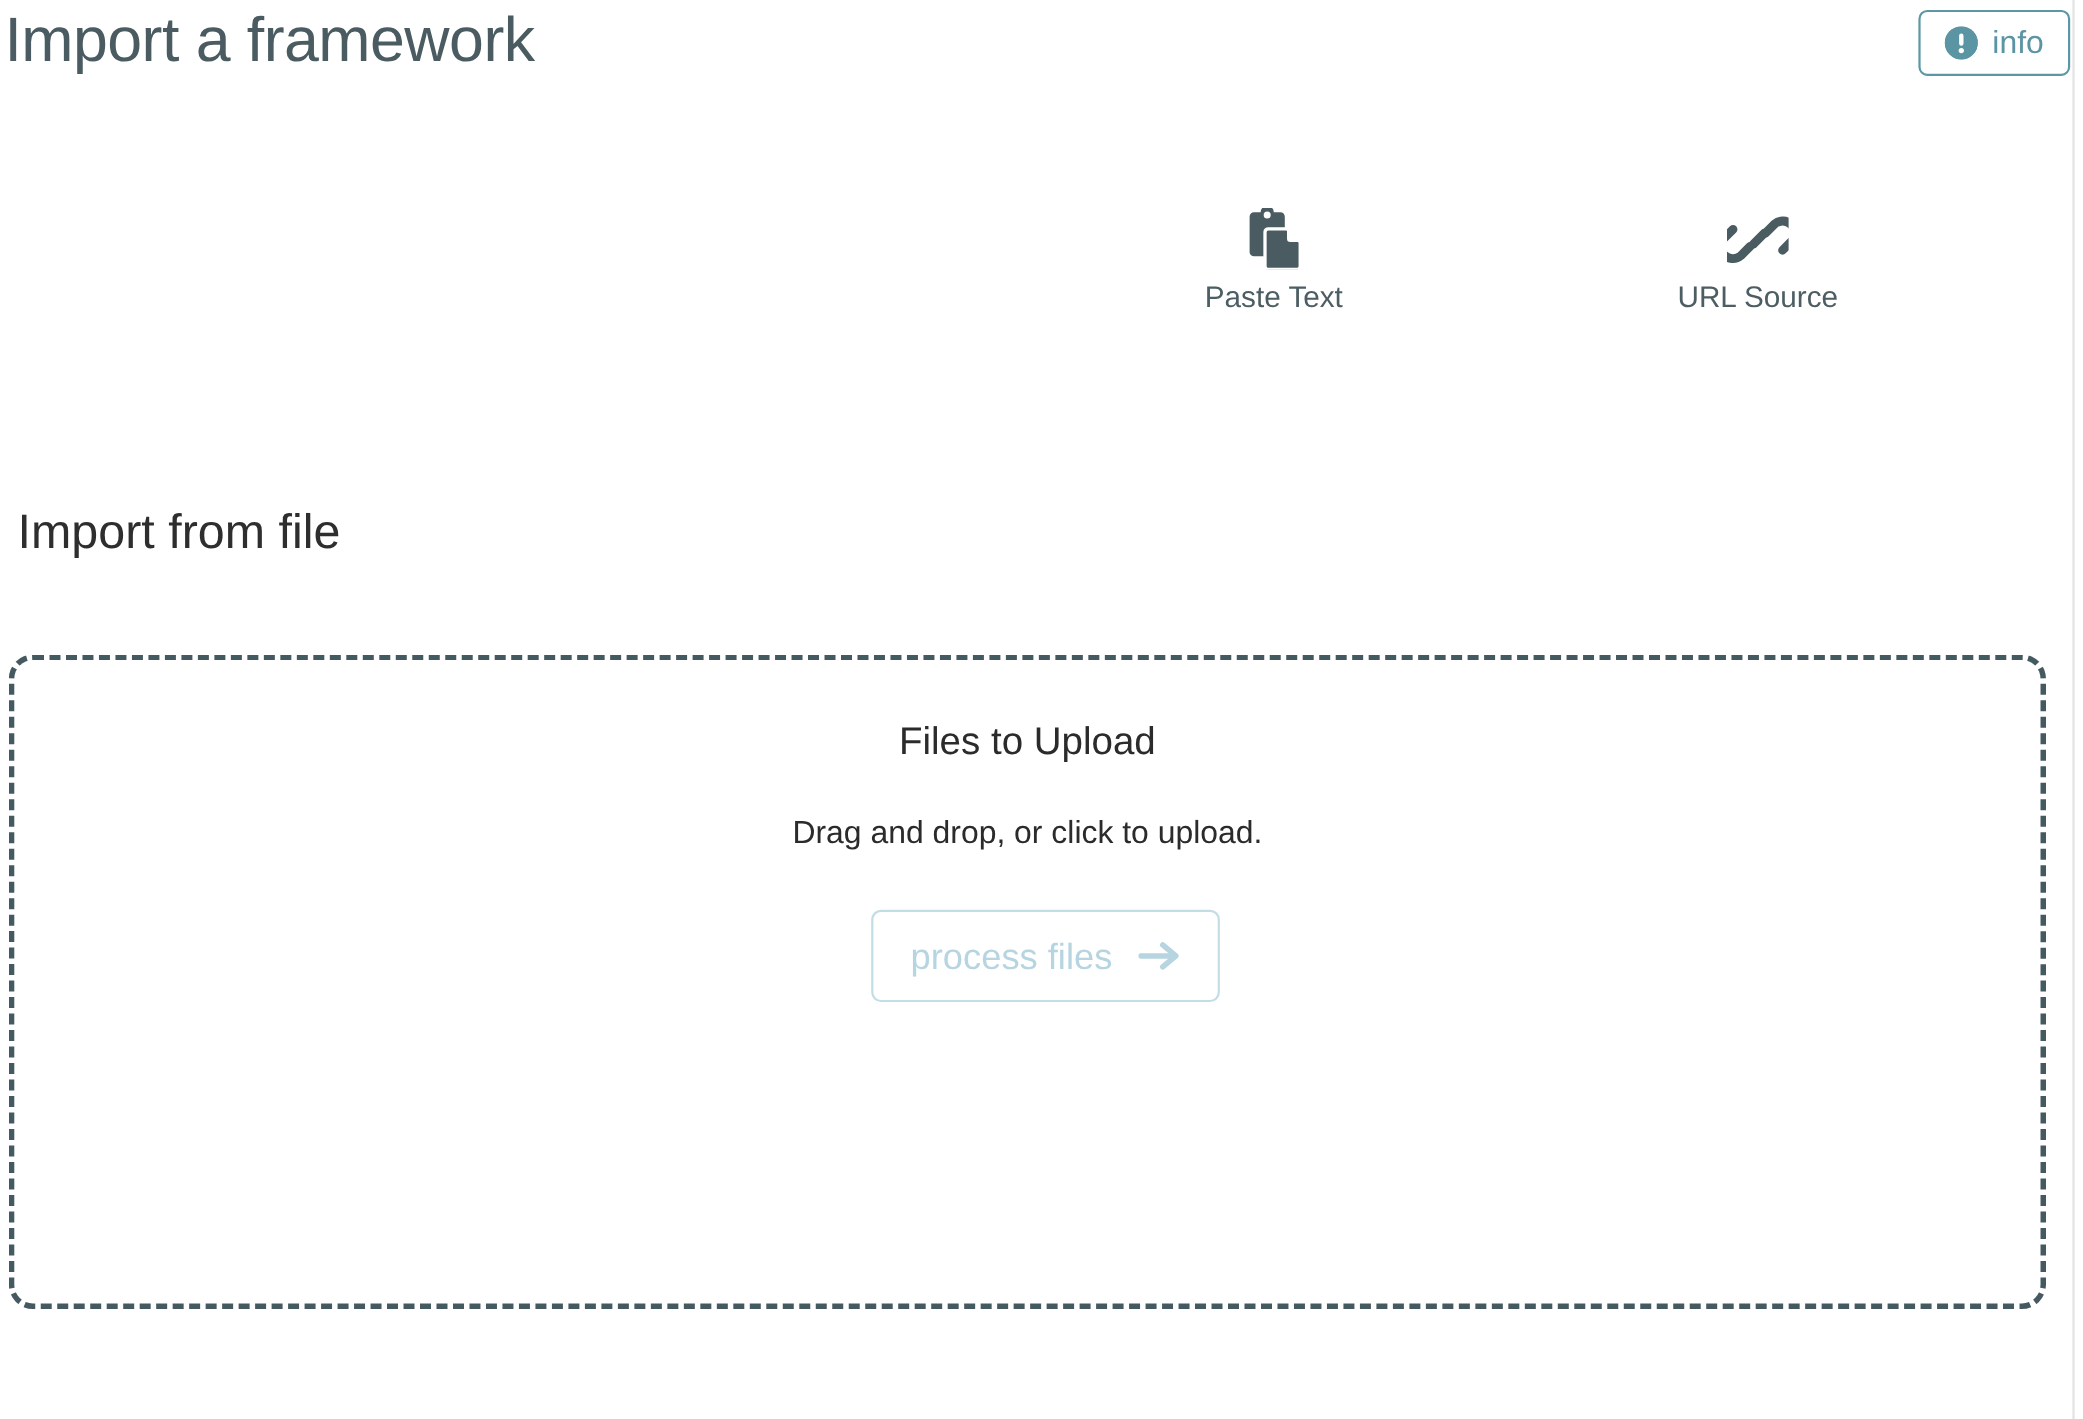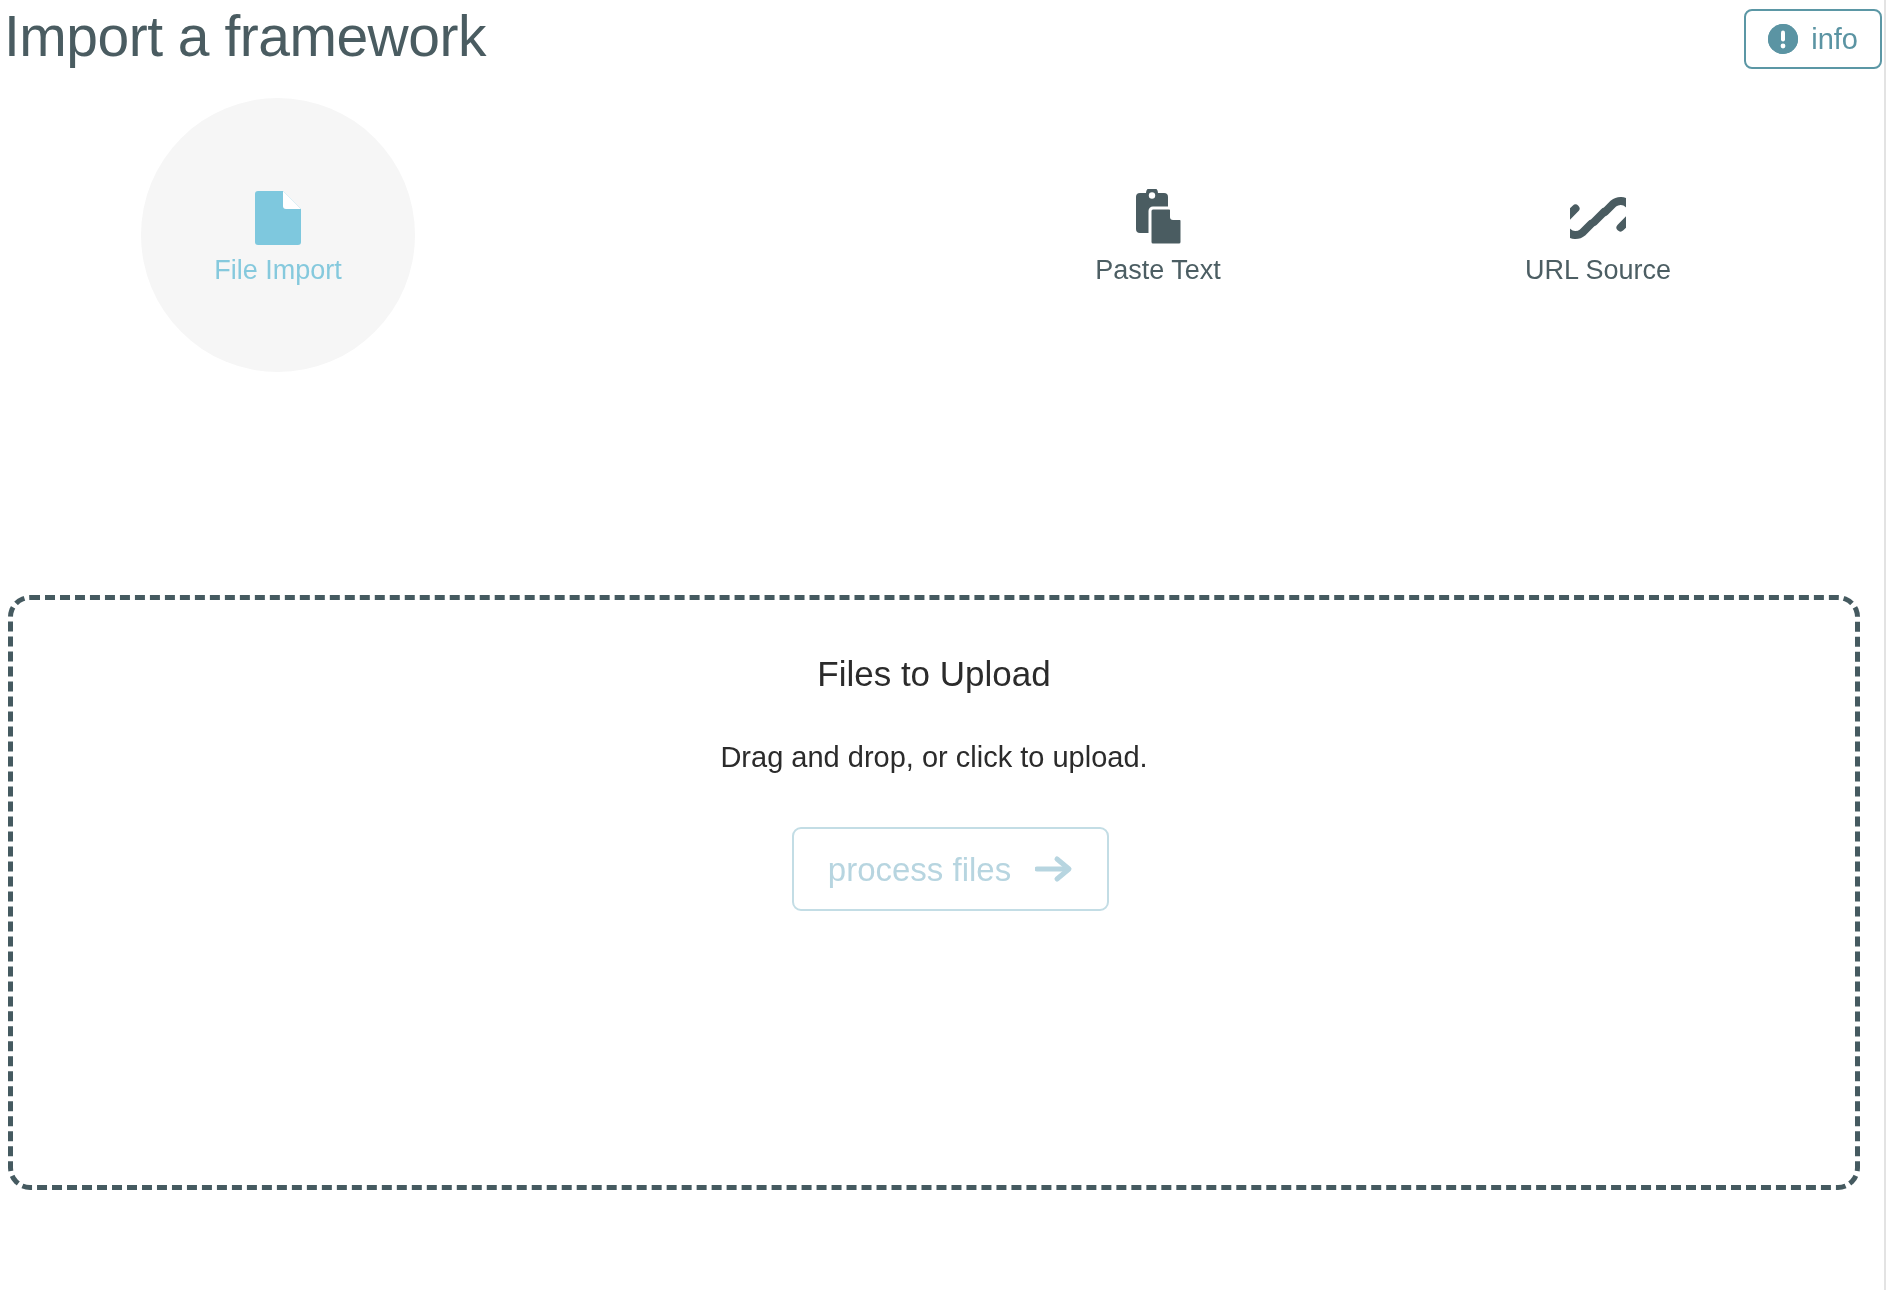--- a/index.html
+++ b/index.html
@@ -239,30 +239,20 @@
           <rect x="13" y="6.5" width="4" height="11" rx="2" fill="#ffffff"></rect>
           <circle cx="15" cy="22" r="2.4" fill="#ffffff"></circle>
         </svg>
       </span>
       <span class="info-label">info</span>
     </div>
   </div>
 
   <div id="source-tabs">
 
-    <div class="tab active" style="left:138px;">
-      <span class="tab-bg"></span>
-      <span class="tab-icon">
-        <svg width="46" height="54" viewBox="0 0 46 54">
-          <path d="M0 3 A3 3 0 0 1 3 0 L28 0 L46 18 L46 51 A3 3 0 0 1 43 54 L3 54 A3 3 0 0 1 0 51 Z" fill="#7ec8de"></path>
-          <path d="M28 0 L46 18 L31 18 A3 3 0 0 1 28 15 Z" fill="#ffffff"></path>
-        </svg>
-      </span>
-      <span class="tab-label">File Import</span>
-    </div>
 
 
     <div class="tab" style="left:1458px;">
       <span class="tab-bg"></span>
       <span class="tab-icon">
         <svg width="56" height="54" viewBox="0 0 56 54">
           <g fill="none" stroke="#4a5c61" stroke-width="8" stroke-linecap="round">
             <path d="M21 33 L12.5 41.5 A11 11 0 0 1 -3 26 L5.5 17.5"></path>
             <path d="M35 21 L43.5 12.5 A11 11 0 0 1 59 28 L50.5 36.5"></path>
           </g>
@@ -281,20 +271,21 @@
           <path d="M4 8 A4 4 0 0 1 8 4 L14 4 A6 6 0 0 1 26 4 L32 4 A4 4 0 0 1 36 8 L36 44 L8 44 A4 4 0 0 1 4 40 Z" fill="#4a5c61"></path>
           <circle cx="20" cy="6.5" r="3.2" fill="#ffffff"></circle>
           <path d="M18 22 A3 3 0 0 1 21 19 L38 19 L50 31 L50 53 A3 3 0 0 1 47 56 L21 56 A3 3 0 0 1 18 53 Z" fill="#4a5c61" stroke="#ffffff" stroke-width="3"></path>
           <path d="M38 19 L50 31 L41 31 A3 3 0 0 1 38 28 Z" fill="#ffffff"></path>
         </svg>
       </span>
       <span class="tab-label">Paste Text</span>
     </div>
   </div>
 
+  <div id="section-heading">Import from file</div>
 
 
   <div id="dropzone">
     <div id="dropzone-inner">
       <div id="dropzone-title">Files to Upload</div>
       <div id="dropzone-subtitle">Drag and drop, or click to upload.</div>
       <div id="process-files-button">
         <span class="pf-label">process files</span>
         <span class="pf-arrow">
           <svg width="38" height="28" viewBox="0 0 38 28">

